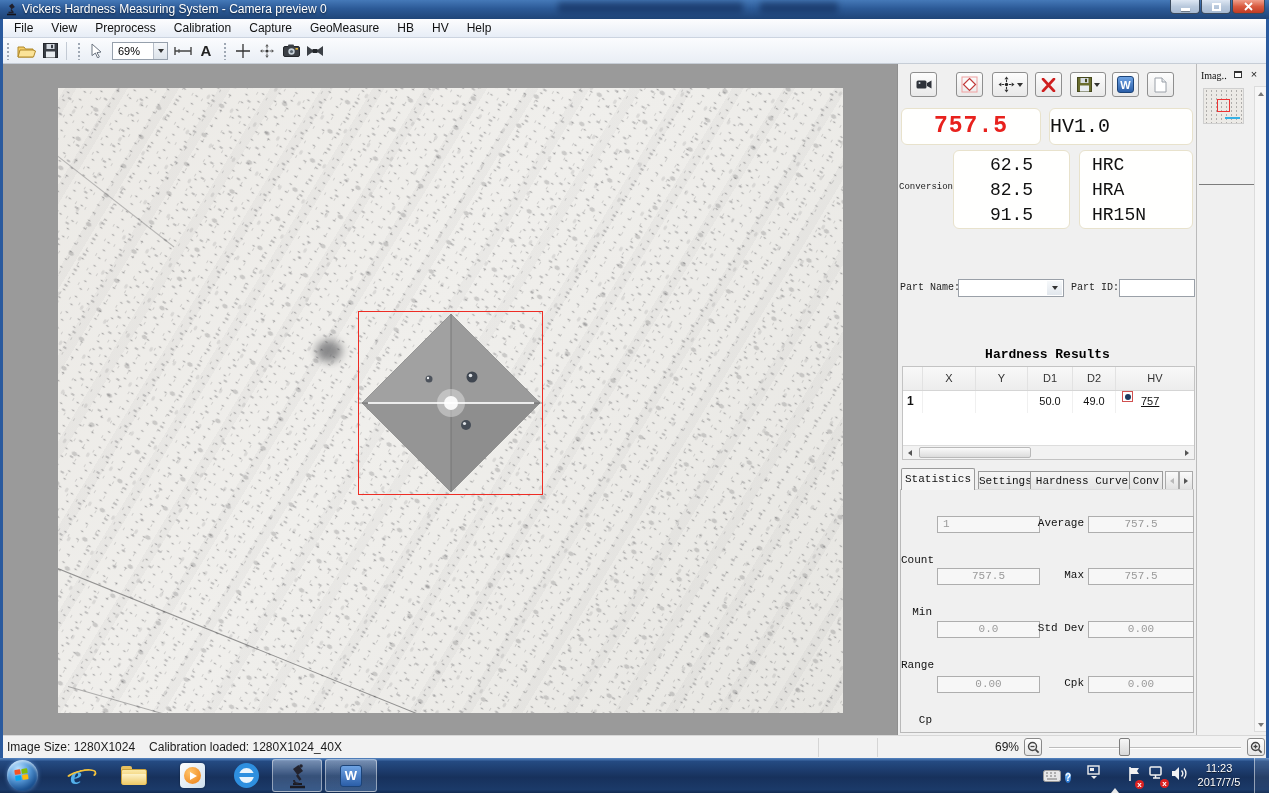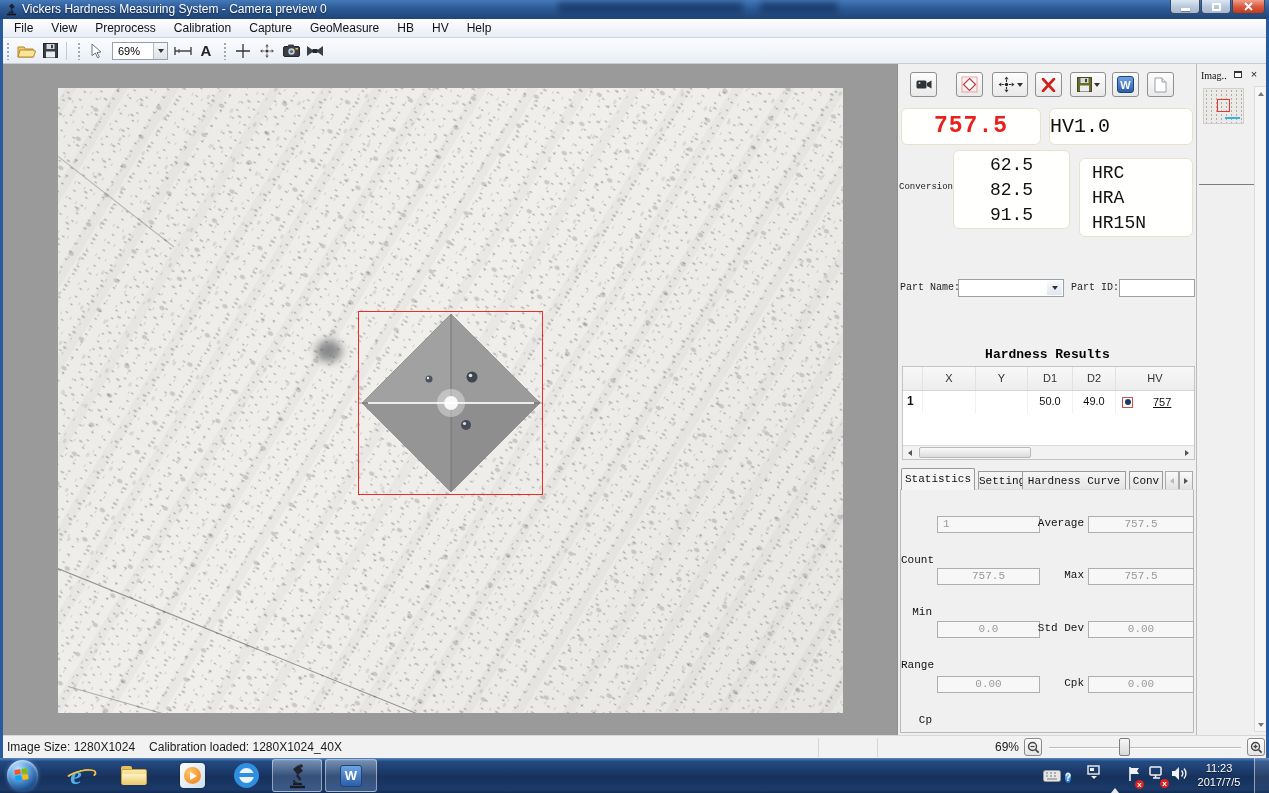--- a/index.html
+++ b/index.html
@@ -87,55 +87,55 @@
     border-left:1px solid #8f8f8f; }
   .rbtn { position:absolute; top:8px; height:25px; border:1px solid #8f8f8f; border-radius:3px;
     background:linear-gradient(#fdfdfd,#e9e9e9); display:flex; align-items:center; justify-content:center; gap:2px; }
   .valbox { position:absolute; background:#fffffe; border:1px solid #e8e2cc; border-radius:6px; }
   .hvval { left:3px; top:44px; width:140px; height:37px; color:#e8211d; font-weight:bold; font-size:23px;
     text-align:center; line-height:35px; letter-spacing:1px; }
   .hvscale { left:151px; top:44px; width:144px; height:37px; font-size:20px; line-height:35px; padding-left:0; color:#111; }
   .convlabel { position:absolute; left:1px; top:118px; width:52px; font-size:9px; color:#222; }
   .convvals { left:55px; top:86px; width:117px; height:79px; text-align:center; font-size:18px; color:#111; padding-top:2px; }
   .convvals div, .convscales div { line-height:25px; }
-  .convscales { left:181px; top:94px; width:114px; height:79px; font-size:18px; color:#111; padding:2px 0 0 12px; }
+  .convscales { left:181px; top:86px; width:114px; height:79px; font-size:18px; color:#111; padding:2px 0 0 12px; }
   .partrow { position:absolute; left:0; top:215px; width:299px; height:18px; font-size:10px; color:#222; }
   .plabel { position:absolute; top:3px; }
   .combo { position:absolute; left:60px; top:0; width:106px; height:18px; background:#fff; border:1px solid #9aa0a8; }
   .combo .dd { position:absolute; right:1px; top:1px; bottom:1px; width:15px; background:linear-gradient(#f7f9fb,#e2e7ed);
     display:flex; align-items:center; justify-content:center; }
   .pinput { position:absolute; left:221px; top:0; width:76px; height:18px; background:#fff; border:1px solid #9aa0a8;
     font:11px "Liberation Sans",sans-serif; padding:0 3px; }
   .res-title { position:absolute; left:0; top:283px; width:299px; text-align:center;
     font-weight:bold; font-size:13px; color:#000; }
   .rtable { position:absolute; left:4px; top:302px; width:293px; height:94px; border:1px solid #c3c3c3; background:#fff; }
   .thead { display:flex; height:24px; background:linear-gradient(#f8f8f8,#ededed); border-bottom:1px solid #d5d5d5; }
   .th { font-size:11px; color:#333; text-align:center; line-height:23px; border-right:1px solid #e2e2e2; overflow:hidden; }
   .trow { display:flex; height:22px; background:#fff; }
   .td { font-size:11px; color:#111; line-height:21px; text-align:center; border-right:1px solid #f0f0f0; overflow:hidden; white-space:nowrap; }
   .c0{width:20px;} .c1{width:53px;} .c2{width:52px;} .c3{width:45px;} .c4{width:43px;} .c5{width:78px; border-right:none;}
   .td.c0 { font-weight:bold; text-align:left; padding-left:4px; font-size:12px; }
-  .td.c5 { display:flex; align-items:center; gap:20px; padding-left:6px; text-align:left;text-decoration:underline; }
+  .td.c5 { display:flex; gap:8px; padding-left:6px; text-align:left;text-decoration:underline; }
   .hv-ico { width:11px; height:11px; background:#fff; border:1px solid #d05050; display:inline-flex; align-items:center; justify-content:center; }
   .hv-ico i { width:6px; height:6px; border-radius:50%; background:#1d3a5f; }
   .hscroll { position:absolute; left:0; bottom:0; width:291px; height:14px; background:#f2f2f2; border-top:1px solid #ddd; }
   .hs-arrow { position:absolute; top:0; width:14px; height:13px; display:flex; align-items:center; justify-content:center; }
   .hs-arrow.l{left:0;} .hs-arrow.r{right:0;}
   .tri-l { width:0;height:0;border-top:3px solid transparent;border-bottom:3px solid transparent;border-right:4px solid #555; }
   .tri-r { width:0;height:0;border-top:3px solid transparent;border-bottom:3px solid transparent;border-left:4px solid #555; }
   .hs-thumb { position:absolute; left:16px; top:1px; width:112px; height:11px; background:linear-gradient(#fafafa,#dcdcdc);
     border:1px solid #b9b9b9; border-radius:2px; }
   .tabs { position:absolute; left:0; top:404px; width:299px; height:22px; }
   .tab { position:absolute; border:1px solid #9a9a9a; border-bottom:none; background:linear-gradient(#f6f6f6,#e3e3e3);
     font-size:11px; text-align:center; color:#111; overflow:hidden; white-space:nowrap; }
   .tab.active { background:#f5f5f5; height:22px; top:0; z-index:2; border-radius:2px 2px 0 0; }
   .tab.idle { height:19px; top:3px; line-height:18px; }
   .t1 { left:3px; width:74px; line-height:21px; }
   .t2 { left:80px; width:53px; }
-  .t3 { left:124px; width:104px; }
+  .t3 { left:132px; width:104px; }
   .t4 { left:231px; width:34px; }
   .tab-arrows { position:absolute; left:267px; top:3px; width:28px; height:19px; display:flex; }
   .tab-arrow { width:14px; height:19px; border:1px solid #aaa; background:linear-gradient(#fafafa,#e2e2e2);
     display:flex; align-items:center; justify-content:center; }
   .tab-arrow.l .tri-l { border-right-color:#b9b9b9; }
   .stats-page { position:absolute; left:2px; top:425px; width:294px; height:244px; background:#f0f0f0;
     border:1px solid #b9b9b9; border-top:1px solid #dcdcdc; }
   .srow { position:absolute; left:0; width:294px; height:17px; }
   .r1{top:26px;} .r2{top:78px;} .r3{top:131px;} .r4{top:186px;}
   .slabel { position:absolute; top:1px; font-size:11px; color:#111; text-align:right; white-space:nowrap; }

